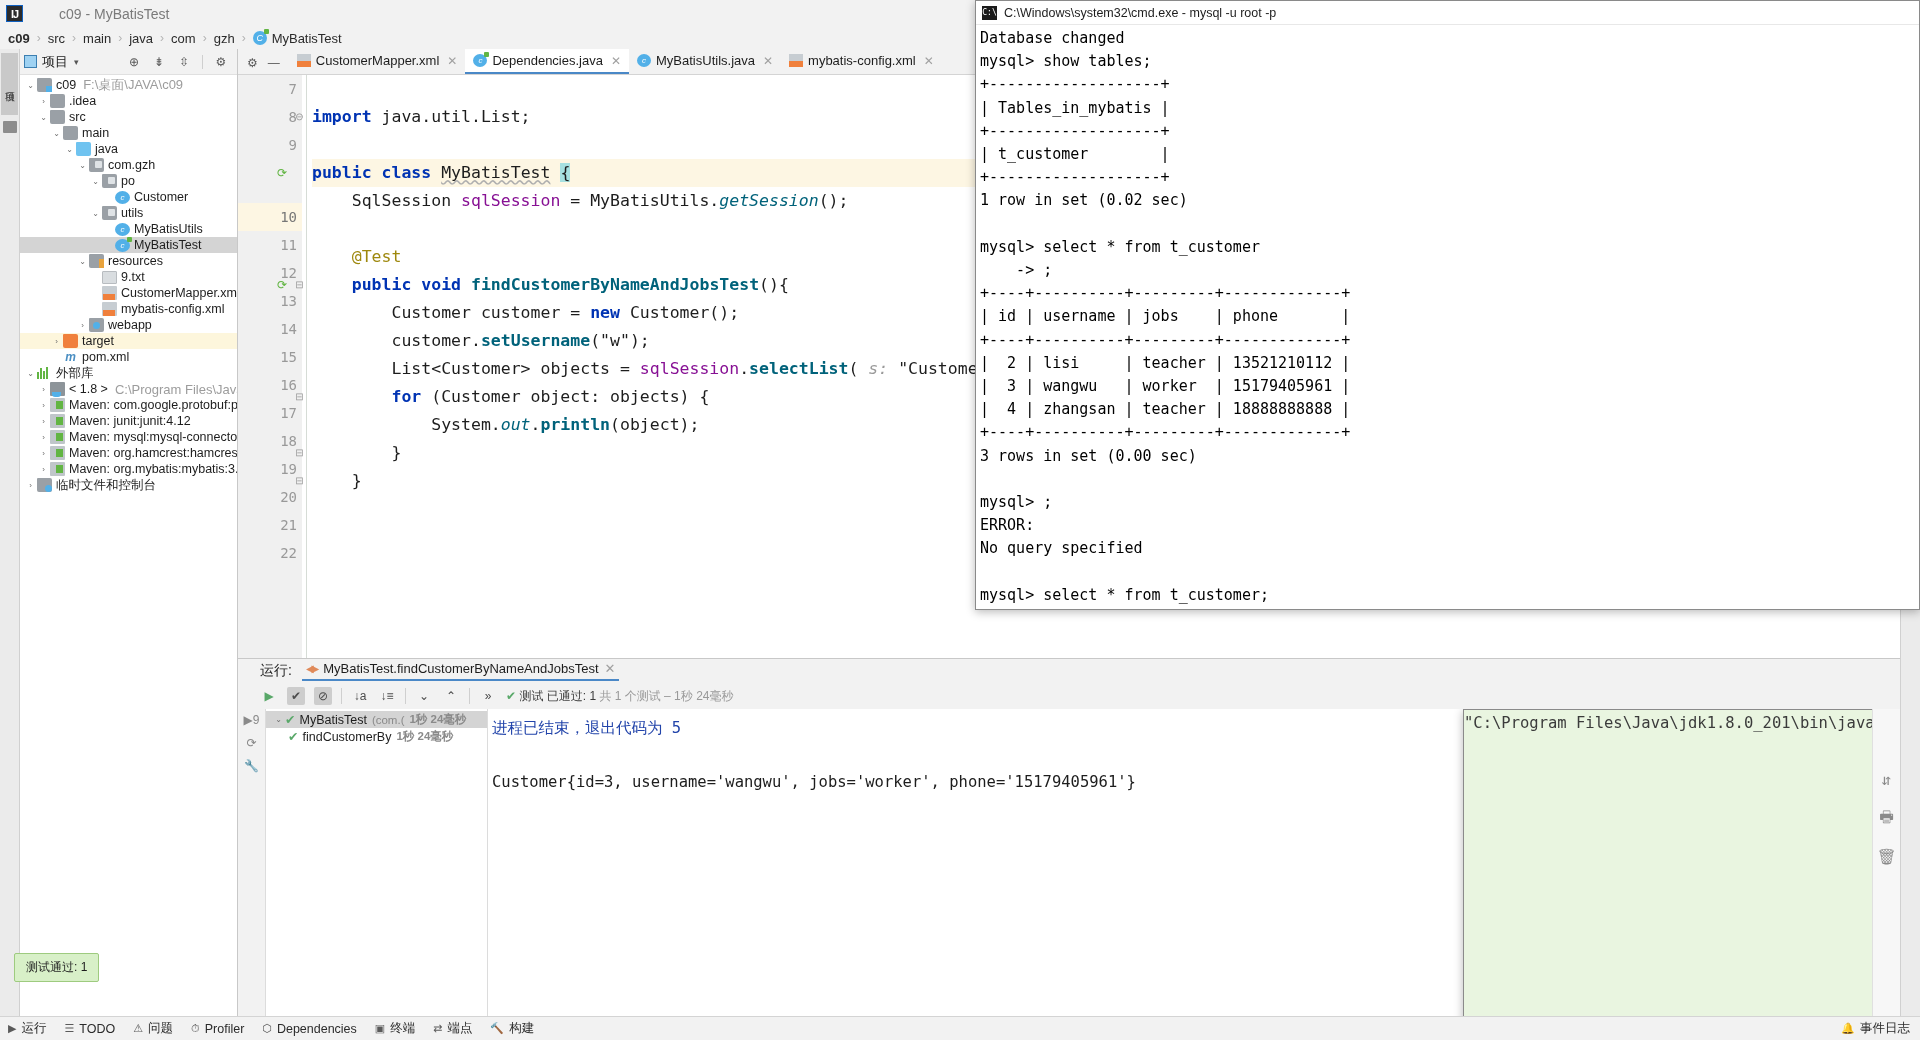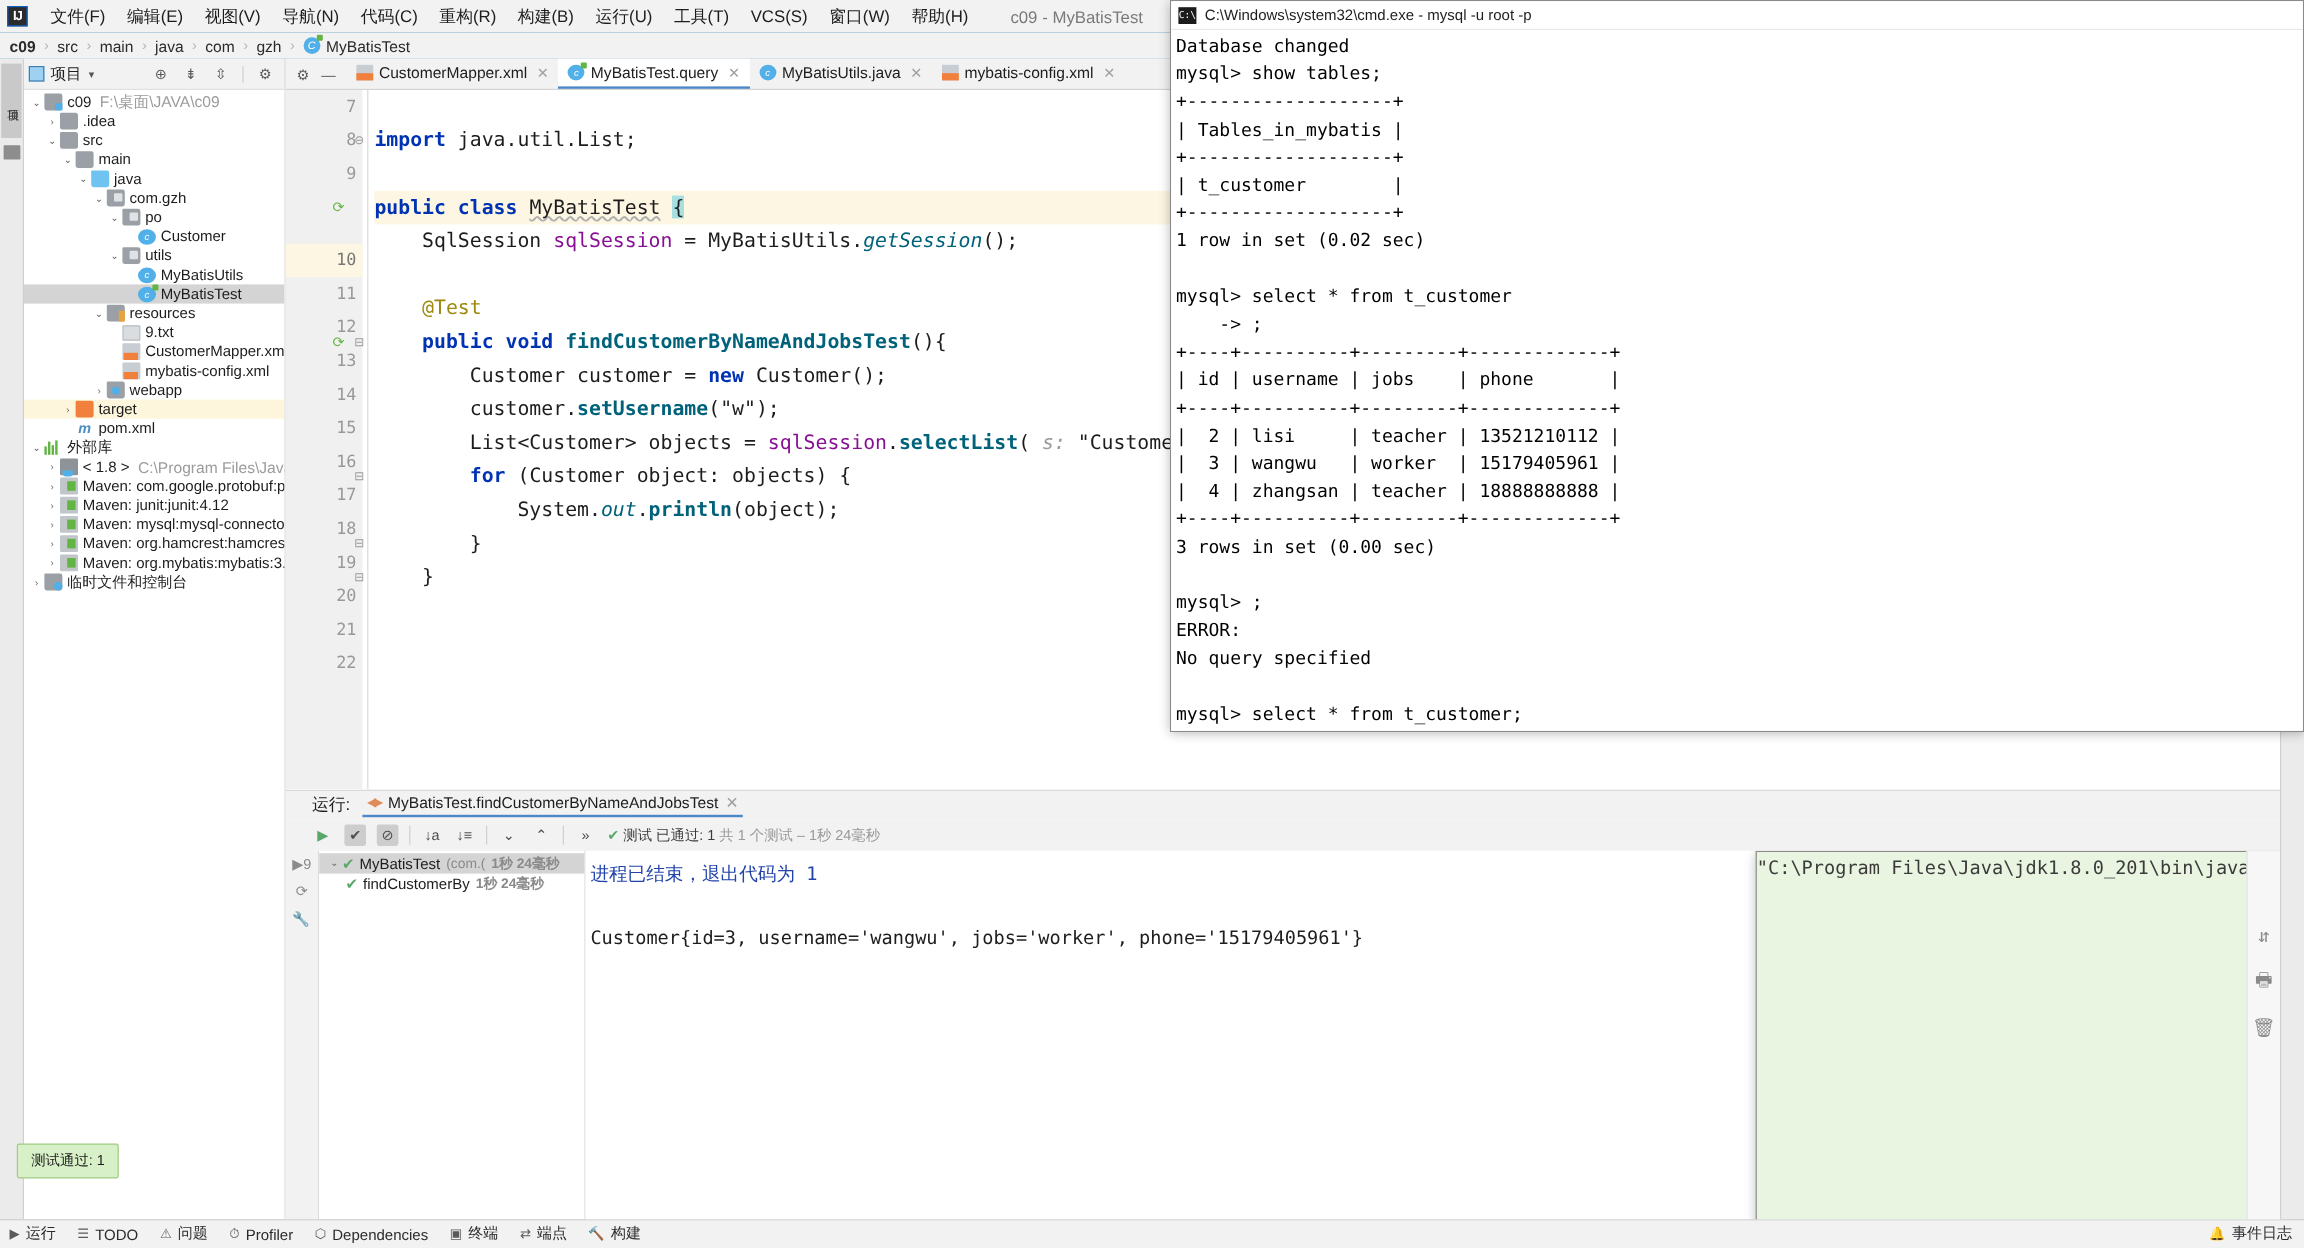--- a/index.html
+++ b/index.html
@@ -164,34 +164,20 @@
   .cmd-title-text { font-size:12.5px; color:#1d1d1d;}
   .cmd-body { flex:1 1 auto; background:#fff; color:#000; font-family:"DejaVu Sans Mono", monospace; font-size:15px; line-height:23.2px; padding:2px 4px 0 4px; overflow:hidden; white-space:pre;}
 </style>
 </head>
 <body>
 
 <div class="ide">
 
   <div class="menubar">
     <div class="ij-logo">IJ</div>
-    <div id="menu-items" style="display:flex;">
-        <div class="menu-item">文件(F)</div>
-        <div class="menu-item">编辑(E)</div>
-        <div class="menu-item">视图(V)</div>
-        <div class="menu-item">导航(N)</div>
-        <div class="menu-item">代码(C)</div>
-        <div class="menu-item">重构(R)</div>
-        <div class="menu-item">构建(B)</div>
-        <div class="menu-item">运行(U)</div>
-        <div class="menu-item">工具(T)</div>
-        <div class="menu-item">VCS(S)</div>
-        <div class="menu-item">窗口(W)</div>
-        <div class="menu-item">帮助(H)</div>
-      </div>
     <div class="win-title">c09 - MyBatisTest</div>
   </div>
 
   <div class="crumbbar">
     <div id="crumbs" style="display:flex;align-items:center;">
         <span class="crumb bold">c09</span>
         <span class="crumb-sep">›</span>
         <span class="crumb">src</span>
         <span class="crumb-sep">›</span>
         <span class="crumb">main</span>
@@ -378,21 +364,21 @@
         <div id="tabs" style="display:flex;align-items:flex-end;">
             <div class="tab">
               <span class="tabico" style="background: rgb(199, 205, 210);">
                 <span style="position:absolute;left:0;bottom:0;width:14px;height:6px;background:#f0803c"></span>
               </span>
               <span>CustomerMapper.xml</span>
               <span class="x">✕</span>
             </div>
             <div class="tab active">
               <span class="tabico" style="background: rgb(82, 176, 232); border-radius: 50%; width: 13px; height: 13px; color: rgb(255, 255, 255); font-size: 8px; display: flex; align-items: center; justify-content: center; font-style: italic;">c<span style="position:absolute;right:-2px;top:-2px;width:5px;height:5px;background:#62b543;border-radius:1px"></span></span>
-              <span>MyBatisTest.query</span>
+              <span>Dependencies.java</span>
               <span class="x">✕</span>
             </div>
             <div class="tab">
               <span class="tabico" style="background: rgb(82, 176, 232); border-radius: 50%; width: 13px; height: 13px; color: rgb(255, 255, 255); font-size: 8px; display: flex; align-items: center; justify-content: center; font-style: italic;">c</span>
               <span>MyBatisUtils.java</span>
               <span class="x">✕</span>
             </div>
             <div class="tab">
               <span class="tabico" style="background: rgb(199, 205, 210);">
                 <span style="position:absolute;left:0;bottom:0;width:14px;height:6px;background:#f0803c"></span>
@@ -494,21 +480,21 @@
                 <span class="ttime">(com.(</span>
                 <span class="ttime" style="font-weight: 600;">1秒 24毫秒</span>
               </div>
               <div class="ttrow" style="padding-left: 22px;">
                 <span style="color: rgb(89, 168, 105); margin-right: 4px;">✔</span>
                 <span>findCustomerBy</span>
                 <span class="ttime" style="font-weight: 600;">1秒 24毫秒</span>
               </div>
             </div>
           <div class="console" id="console">
-            <div class="cons-line blue">进程已结束，退出代码为 1</div>
+            <div class="cons-line blue">进程已结束，退出代码为 5</div>
               <div class="cons-line"> </div>
               <div class="cons-line">Customer{id=3, username='wangwu', jobs='worker', phone='15179405961'}</div>
               <div class="cons-line cmd">"C:\Program Files\Java\jdk1.8.0_201\bin\java.exe" ...</div>
           <div class="cons-right">
               <span>⇵</span>
               <span>🖶</span>
               <span>🗑</span>
             </div>
             </div>
         </div>

